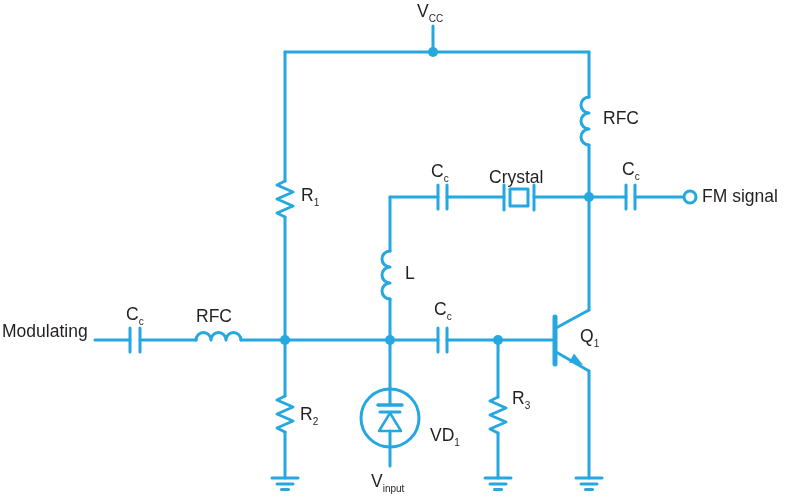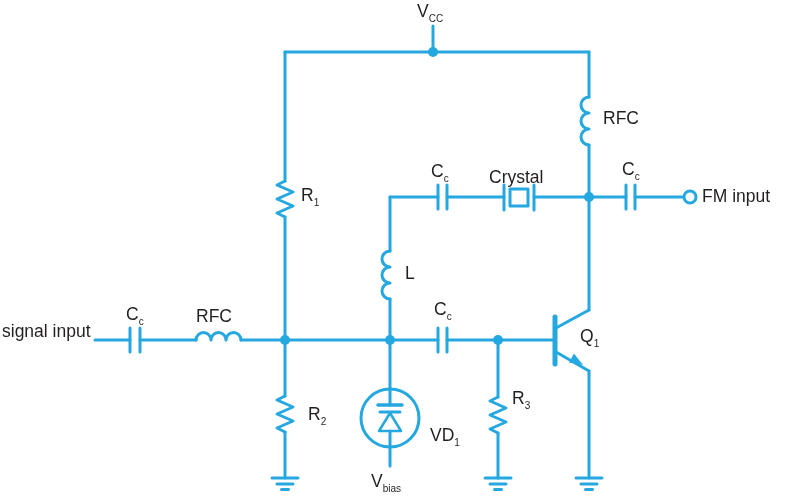--- a/index.html
+++ b/index.html
@@ -140,28 +140,28 @@
         <circle cx="498" cy="340" r="5"></circle>
       </g>
     </g>
   </svg>
 
   <div class="lbl" style="left:417px;top:1px"><span>V</span><sub>CC</sub></div>
   <div class="lbl" style="left:603px;top:108px">RFC</div>
   <div class="lbl" style="left:431px;top:161px"><span>C</span><sub>c</sub></div>
   <div class="lbl" style="left:489px;top:167px">Crystal</div>
   <div class="lbl" style="left:622px;top:159px"><span>C</span><sub>c</sub></div>
-  <div class="lbl" style="left:702px;top:186px">FM input</div>
+  <div class="lbl" style="left:702px;top:186px">FM signal</div>
   <div class="lbl" style="left:301px;top:185px"><span>R</span><sub>1</sub></div>
   <div class="lbl" style="left:405px;top:263px">L</div>
   <div class="lbl" style="left:2px;top:321px">
-    <div>signal input</div>
+    <div>Modulating</div>
   </div>
   <div class="lbl" style="left:126px;top:304px"><span>C</span><sub>c</sub></div>
   <div class="lbl" style="left:196px;top:306px">RFC</div>
-  <div class="lbl" style="left:308px;top:404px"><span>R</span><sub>2</sub></div>
+  <div class="lbl" style="left:300px;top:404px"><span>R</span><sub>2</sub></div>
   <div class="lbl" style="left:430px;top:425px"><span>VD</span><sub>1</sub></div>
-  <div class="lbl" style="left:371px;top:471px"><span>V</span><sub>bias</sub></div>
+  <div class="lbl" style="left:371px;top:471px"><span>V</span><sub>input</sub></div>
   <div class="lbl" style="left:434px;top:299px"><span>C</span><sub>c</sub></div>
   <div class="lbl" style="left:512px;top:388px"><span>R</span><sub>3</sub></div>
   <div class="lbl" style="left:580px;top:326px"><span>Q</span><sub>1</sub></div>
 
 </div>
 
 </body></html>

